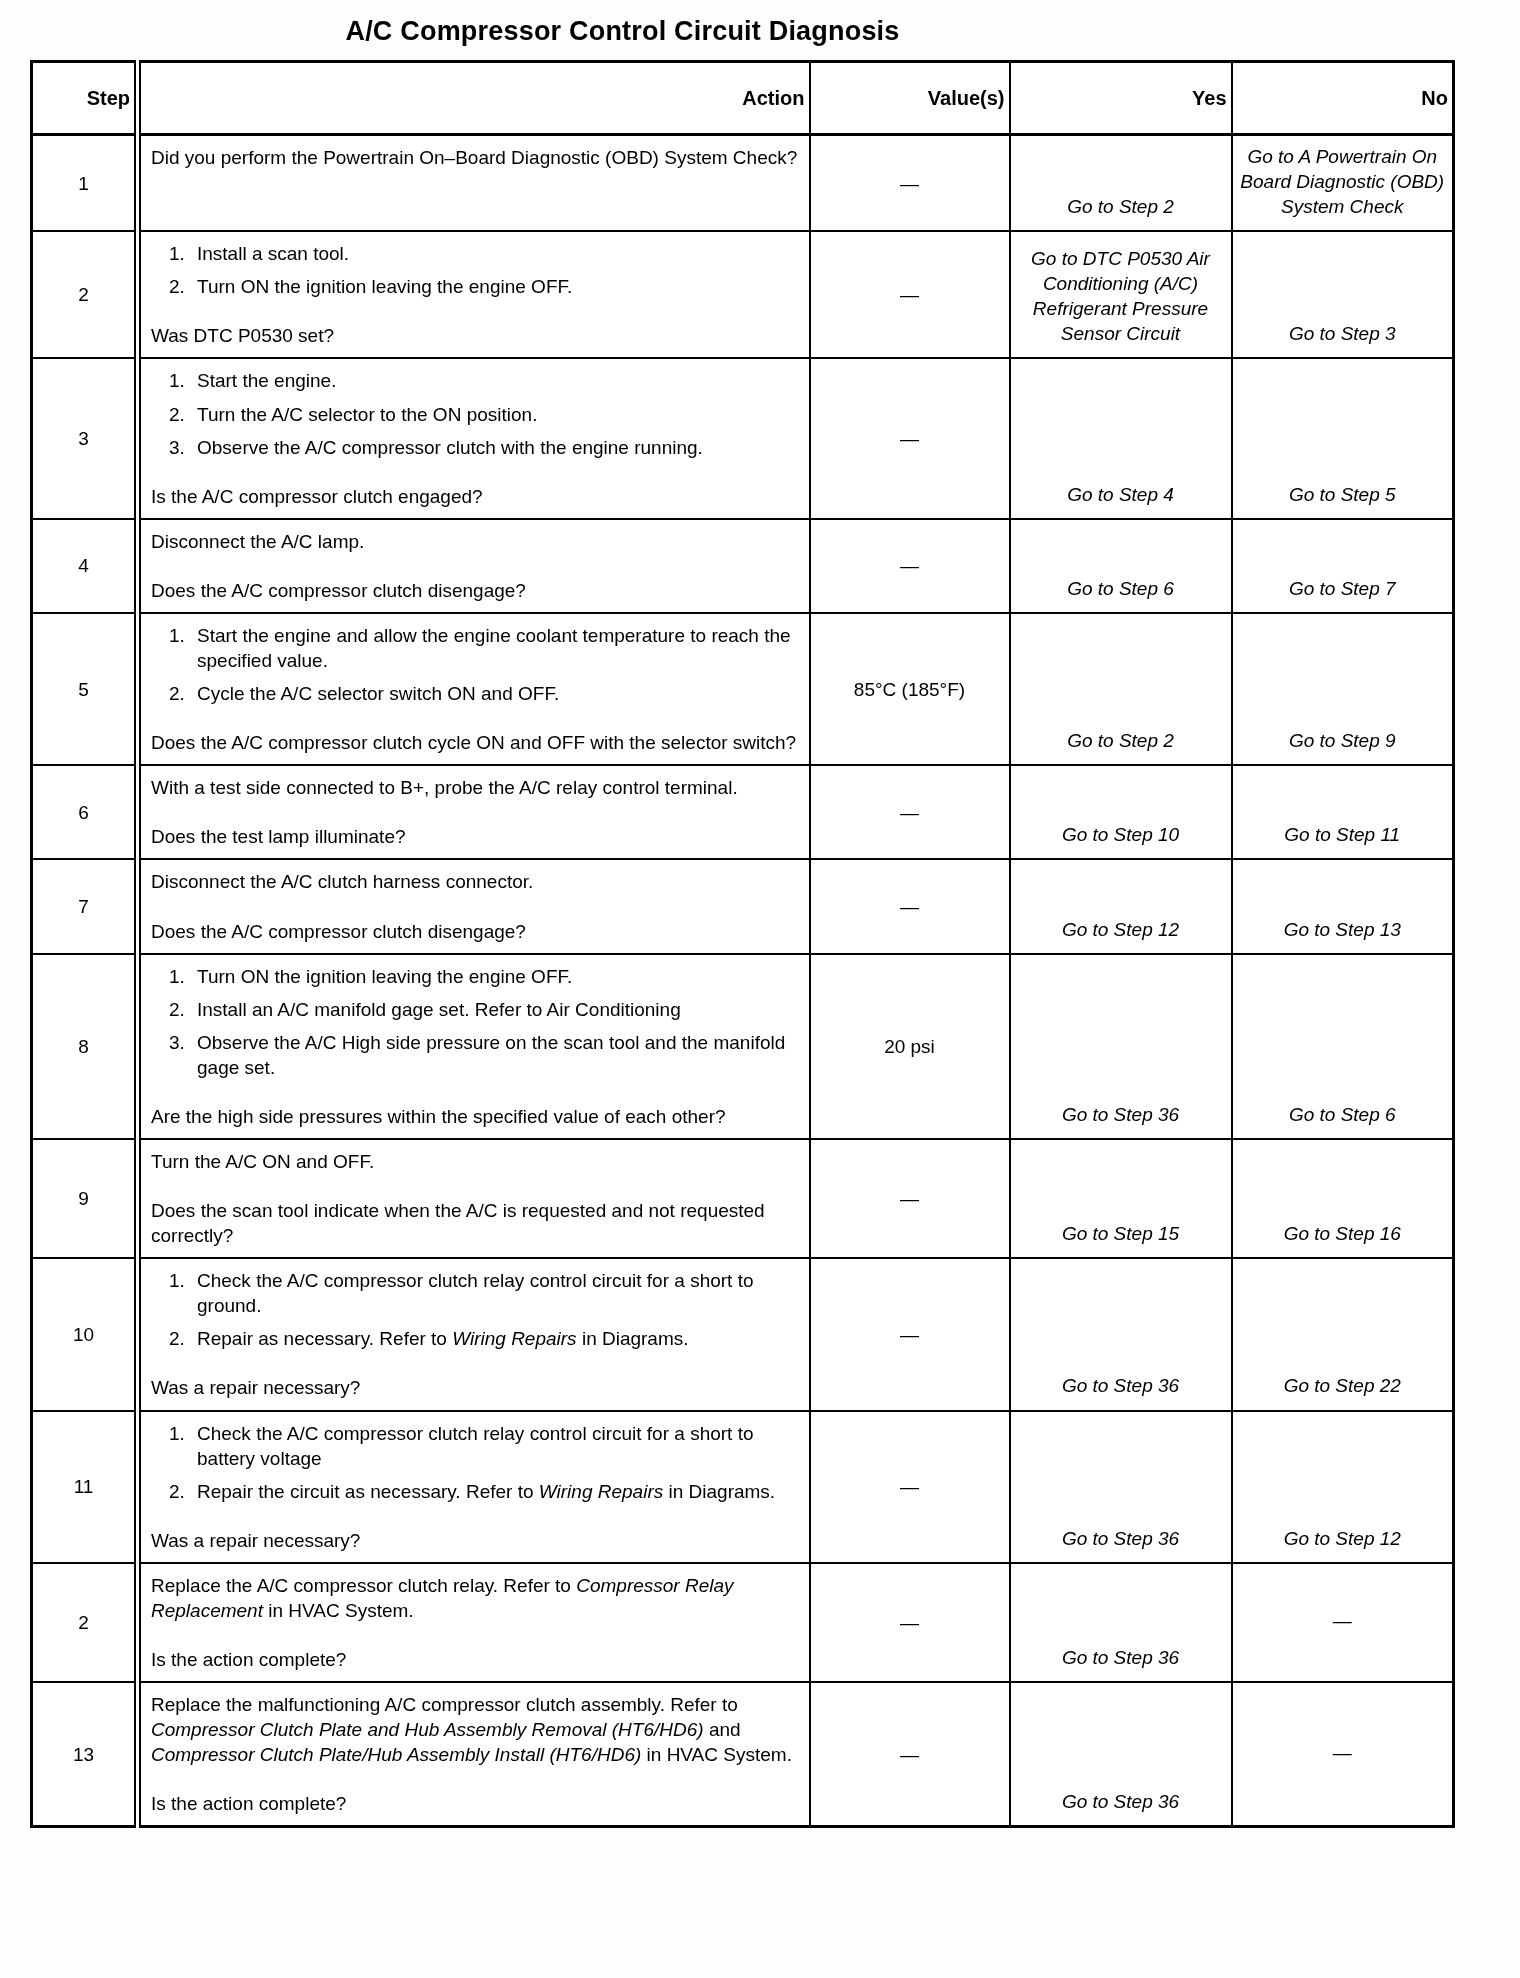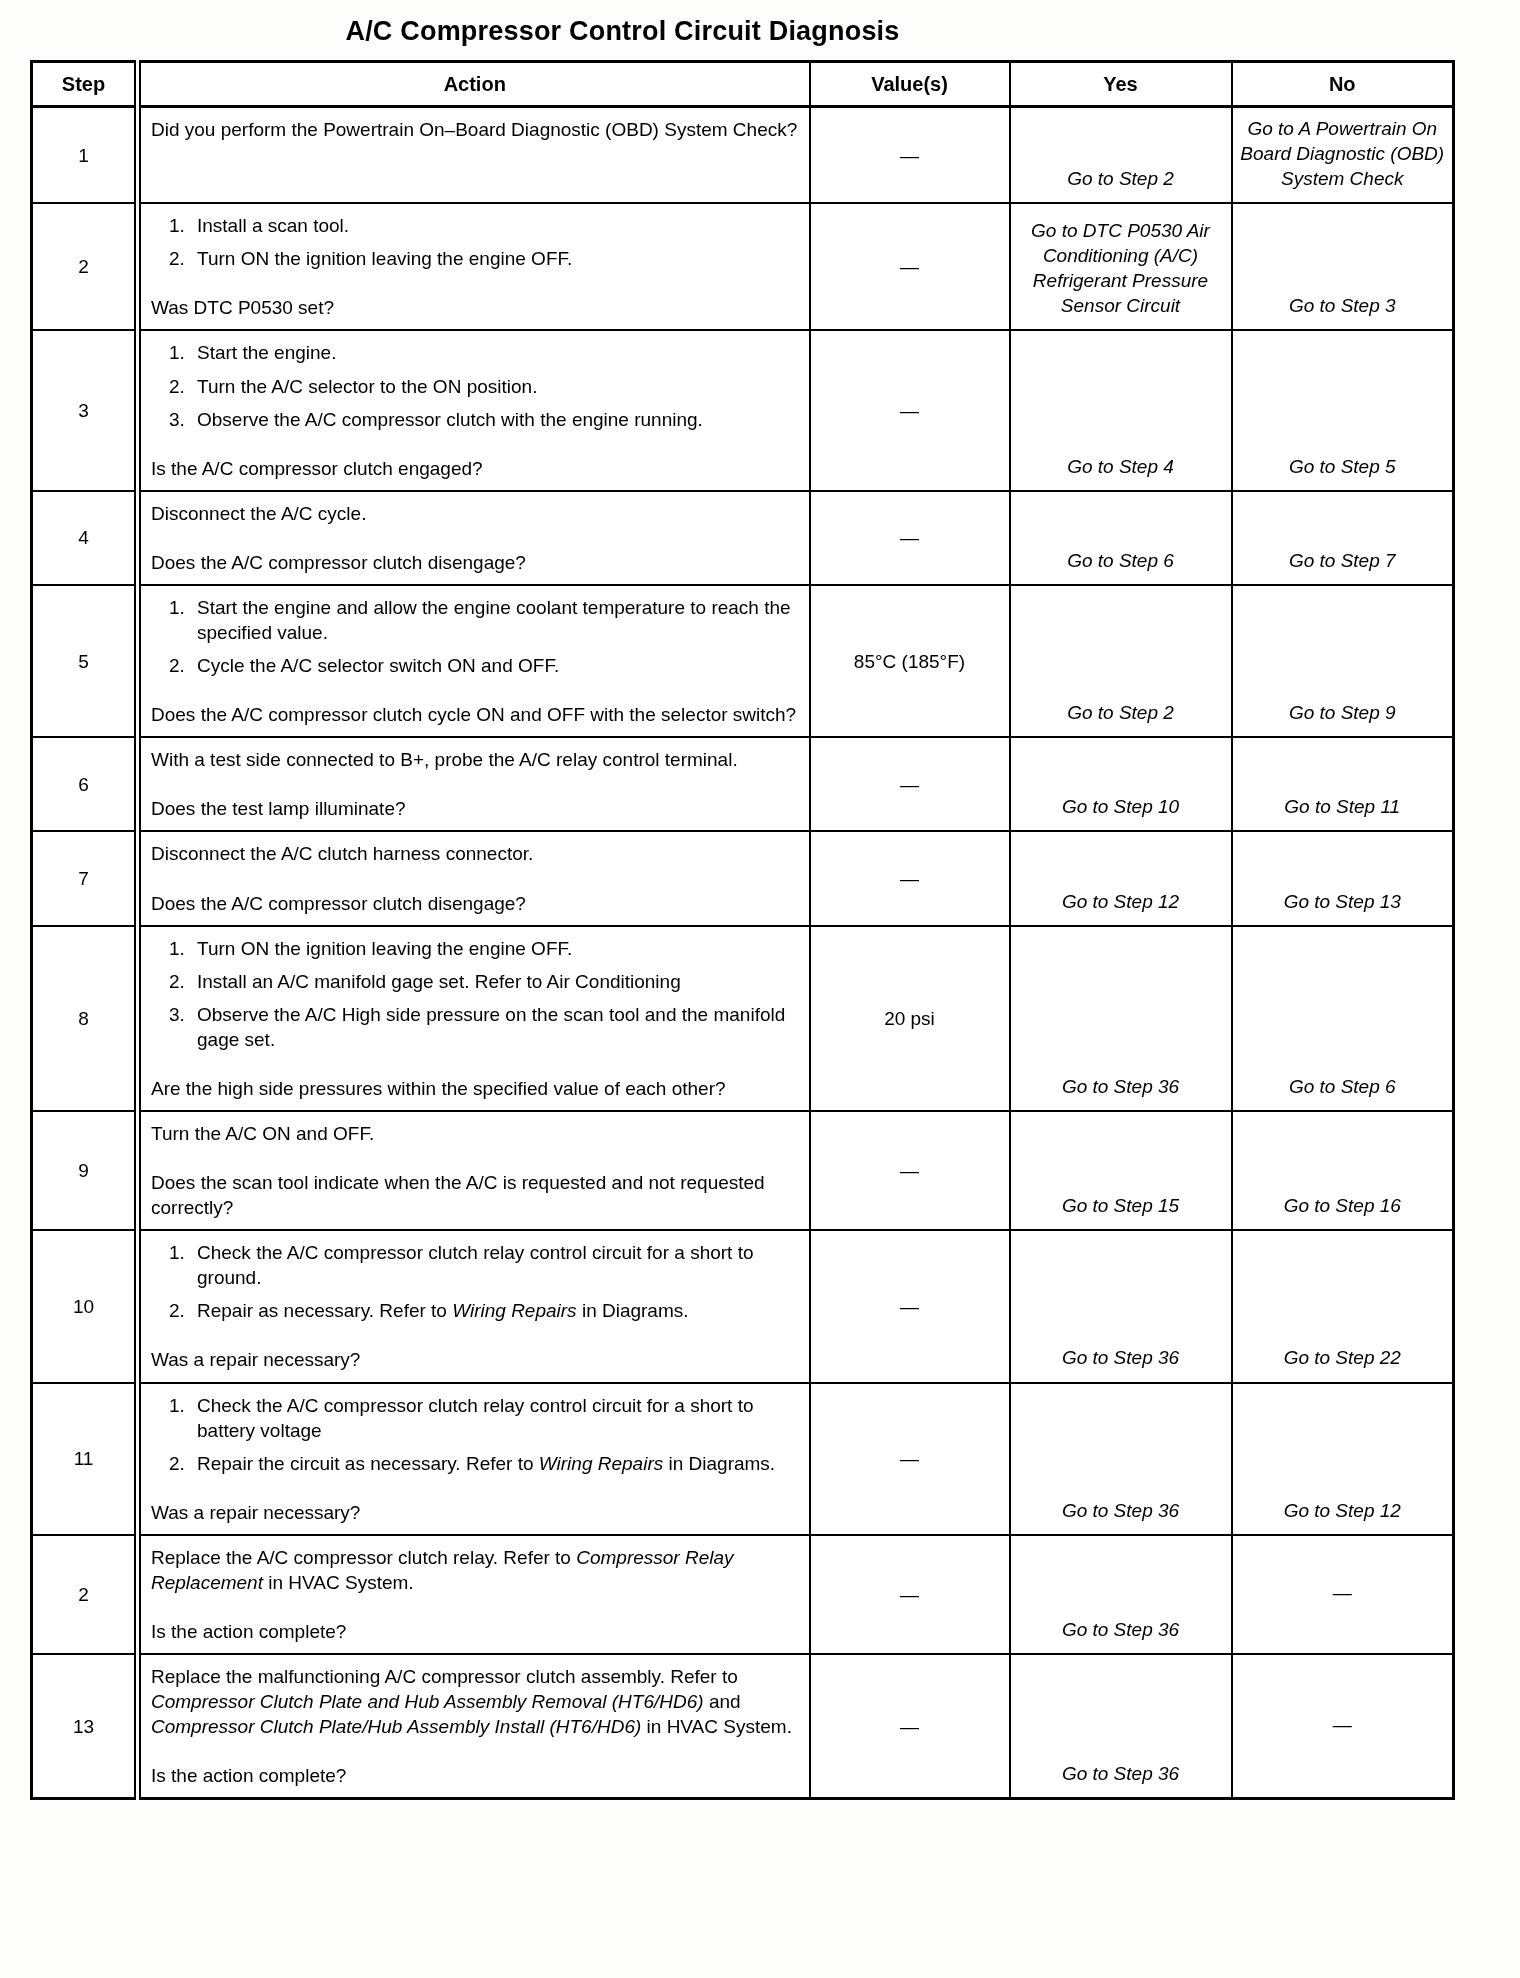--- a/index.html
+++ b/index.html
@@ -1,21 +1,21 @@
 <!DOCTYPE html>
 <html><head>
 <meta charset="utf-8">
 <style>
   html,body{margin:0;padding:0;background:#fdfdfc;color:#000;
     font-family:"Liberation Sans","DejaVu Sans",sans-serif;font-size:19px;line-height:1.32;}
   .page{width:1247px;min-height:1978px;box-sizing:border-box;padding:10px 32px 40px 30px;}
   .title{text-align:center;font-weight:bold;font-size:27px;margin:4px 0 10px 0;letter-spacing:.2px;}
   table.diag{border-collapse:collapse;border:3px solid #000;width:100%;table-layout:fixed;}
-  th{font-size:20px;font-weight:bold;text-align:center;
-     border:2px solid #000;border-bottom:3px solid #000;padding:8px 4px;background:#fff;}
+  th{font-size:20px;font-weight:bold;text-align:right;
+     border:2px solid #000;border-bottom:3px solid #000;padding:22px 4px;background:#fff;}
   td{border:2px solid #000;padding:9px 10px;vertical-align:top;background:#fff;}
   
   th.h-action, td.c-action{border-left:7px double #000;}
   .c-step{text-align:center;vertical-align:middle;}
   .c-value{text-align:center;vertical-align:middle;padding:6px 4px;}
   .c-goto{text-align:center;vertical-align:bottom;font-style:italic;padding:8px 6px 11px 6px;}
   .c-dash{vertical-align:middle;font-style:normal;}
   .num-item{display:flex;margin:0 0 8px 18px;}
   .num{flex:0 0 28px;}
   .num-text{flex:1 1 auto;}
@@ -90,21 +90,21 @@
             </div>
             <div class="question">Is the A/C compressor clutch engaged?</div>
           </td>
           <td class="c-value c-dash">—</td>
           <td class="c-goto">Go to Step 4</td>
           <td class="c-goto">Go to Step 5</td>
         </tr>
         <tr>
           <td class="c-step">4</td>
           <td class="c-action">
-            <div class="para">Disconnect the A/C cycle.</div>
+            <div class="para">Disconnect the A/C lamp.</div>
             <div class="question">Does the A/C compressor clutch disengage?</div>
           </td>
           <td class="c-value c-dash">—</td>
           <td class="c-goto">Go to Step 6</td>
           <td class="c-goto">Go to Step 7</td>
         </tr>
         <tr>
           <td class="c-step">5</td>
           <td class="c-action">
             <div class="num-item">

